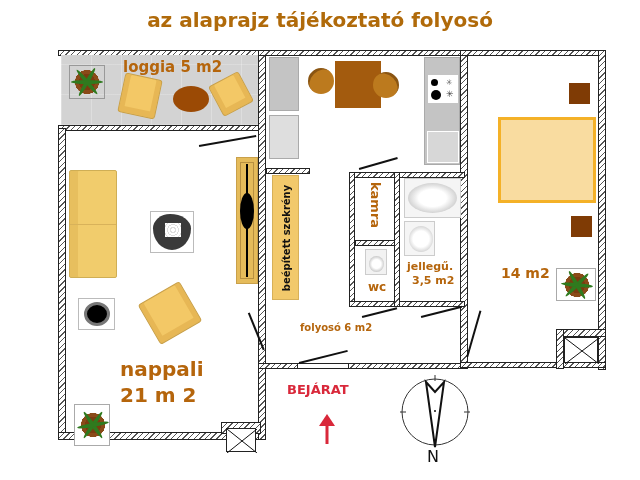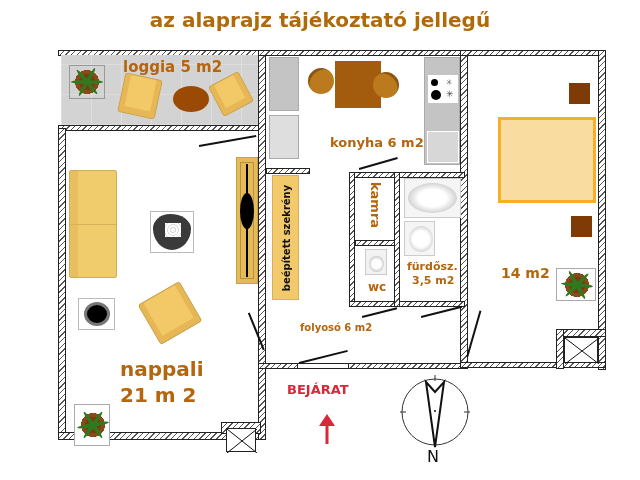--- a/index.html
+++ b/index.html
@@ -14,21 +14,21 @@
   .chair { background: #f3c866; border: 1px solid #c9a04a; border-radius: 3px; box-shadow: inset 0 -6px 0 #e7b755, inset 5px 0 0 #e7b755, inset -5px 0 0 #e7b755; }
   .sofa { background: #f1cc6c; border: 1px solid #cfae55; }
   .plantbox { border: 1px solid #aaa; background: #fff; }
   .plant { width: 28px; height: 28px; border-radius: 50%; background: radial-gradient(circle, #7a3c10 0 40%, #8a4a18 40% 60%, transparent 61%); position: relative; }
   .leaf { position: absolute; left: 12px; top: -2px; width: 4px; height: 32px; background: #2f7a1e; border-radius: 50%; }
   .door-line { position: absolute; height: 1.5px; background: #111; transform-origin: left center; }
 </style>
 </head>
 <body>
 
-<div class="abs title">az alaprajz tájékoztató jellegű</div>
+<div class="abs title">az alaprajz tájékoztató folyosó</div>
 
 <div class="abs floorplan">
 
   <div class="abs wall" style="left:35px;top:50px;width:208px;height:6px;"></div>
   <div class="abs loggia-floor" style="left:38px;top:55px;width:200px;height:70px;"></div>
   <div class="abs wall" style="left:235px;top:50px;width:8px;height:80px;"></div>
   <div class="abs wall" style="left:35px;top:125px;width:208px;height:6px;"></div>
   <div class="abs label" style="left:100px;top:58px;font-size:15px;">loggia 5 m2</div>
   <div class="abs plantbox" style="left:46px;top:65px;width:36px;height:34px;border-color:#999;background:transparent;">
     <div class="plant" style="left:3px;top:2px;">
@@ -91,21 +91,20 @@
   <div class="abs" style="left:401px;top:57px;width:36px;height:108px;background:#c4c4c4;border:1px solid #aaa;">
     <div class="abs" style="left:3px;top:17px;width:30px;height:28px;background:#fff;">
       <div class="abs" style="left:3px;top:4px;width:7px;height:7px;border-radius:50%;background:#000;"></div>
       <div class="abs" style="left:3px;top:15px;width:10px;height:10px;border-radius:50%;background:#000;"></div>
       <div class="abs" style="left:18px;top:3px;font-size:8px;color:#666;">✳</div>
       <div class="abs" style="left:18px;top:14px;font-size:9px;color:#444;">✳</div>
     </div>
     <div class="abs" style="left:2px;top:73px;width:32px;height:32px;background:#d7d7d7;border:1px solid #fff;"></div>
   </div>
   <div class="abs wall" style="left:437px;top:50px;width:8px;height:315px;"></div>
-  <div class="abs label" style="left:307px;top:135px;font-size:13px;">konyha 6 m2</div>
   <div class="door-line" style="left:336px;top:168px;width:40px;transform:rotate(-16deg);"></div>
   <div class="abs wall" style="left:243px;top:168px;width:44px;height:6px;"></div>
 
   <div class="abs" style="left:249px;top:175px;width:27px;height:125px;background:#f2c96b;border:1px solid #d7b059;">
     <div class="abs label" style="left:13px;top:62px;font-size:10px;color:#111;transform:translate(-50%,-50%) rotate(-90deg);">beépített  szekrény</div>
   </div>
 
   <div class="abs wall" style="left:326px;top:172px;width:116px;height:6px;"></div>
   <div class="abs wall" style="left:326px;top:172px;width:6px;height:135px;"></div>
   <div class="abs wall" style="left:326px;top:301px;width:116px;height:6px;"></div>
@@ -115,21 +114,21 @@
   <div class="abs" style="left:342px;top:249px;width:22px;height:26px;border:1px solid #ccc;background:#f2f2f2;">
     <div class="abs" style="left:3px;top:6px;width:15px;height:16px;border-radius:50%;background:radial-gradient(circle,#fff 0 40%,#ccc 70%,#999 100%);"></div>
   </div>
   <div class="abs label" style="left:345px;top:280px;font-size:12px;">wc</div>
   <div class="abs" style="left:381px;top:178px;width:57px;height:40px;border:1px solid #ccc;background:#f5f5f5;">
     <div class="abs" style="left:3px;top:4px;width:49px;height:30px;border-radius:50%;background:radial-gradient(ellipse,#fff 0 40%,#ccc 75%,#888 100%);"></div>
   </div>
   <div class="abs" style="left:381px;top:221px;width:31px;height:35px;border:1px solid #ccc;background:#f5f5f5;">
     <div class="abs" style="left:4px;top:4px;width:24px;height:26px;border-radius:50%;background:radial-gradient(circle,#fff 0 45%,#ccc 80%,#999 100%);"></div>
   </div>
-  <div class="abs label" style="left:384px;top:260px;font-size:11px;">fürdősz.</div>
+  <div class="abs label" style="left:384px;top:260px;font-size:11px;">jellegű.</div>
   <div class="abs label" style="left:389px;top:274px;font-size:11px;">3,5 m2</div>
   <div class="door-line" style="left:339px;top:316px;width:36px;transform:rotate(-14deg);"></div>
   <div class="door-line" style="left:398px;top:316px;width:42px;transform:rotate(-14deg);"></div>
 
   <div class="abs label" style="left:277px;top:322px;font-size:10px;">folyosó 6 m2</div>
   <div class="abs wall" style="left:235px;top:363px;width:210px;height:6px;"></div>
   <div class="abs" style="left:274px;top:363px;width:52px;height:6px;background:#fff;border:1px solid #222;"></div>
   <div class="door-line" style="left:276px;top:362px;width:50px;transform:rotate(-14deg);"></div>
 
   <div class="abs wall" style="left:437px;top:50px;width:146px;height:6px;"></div>

